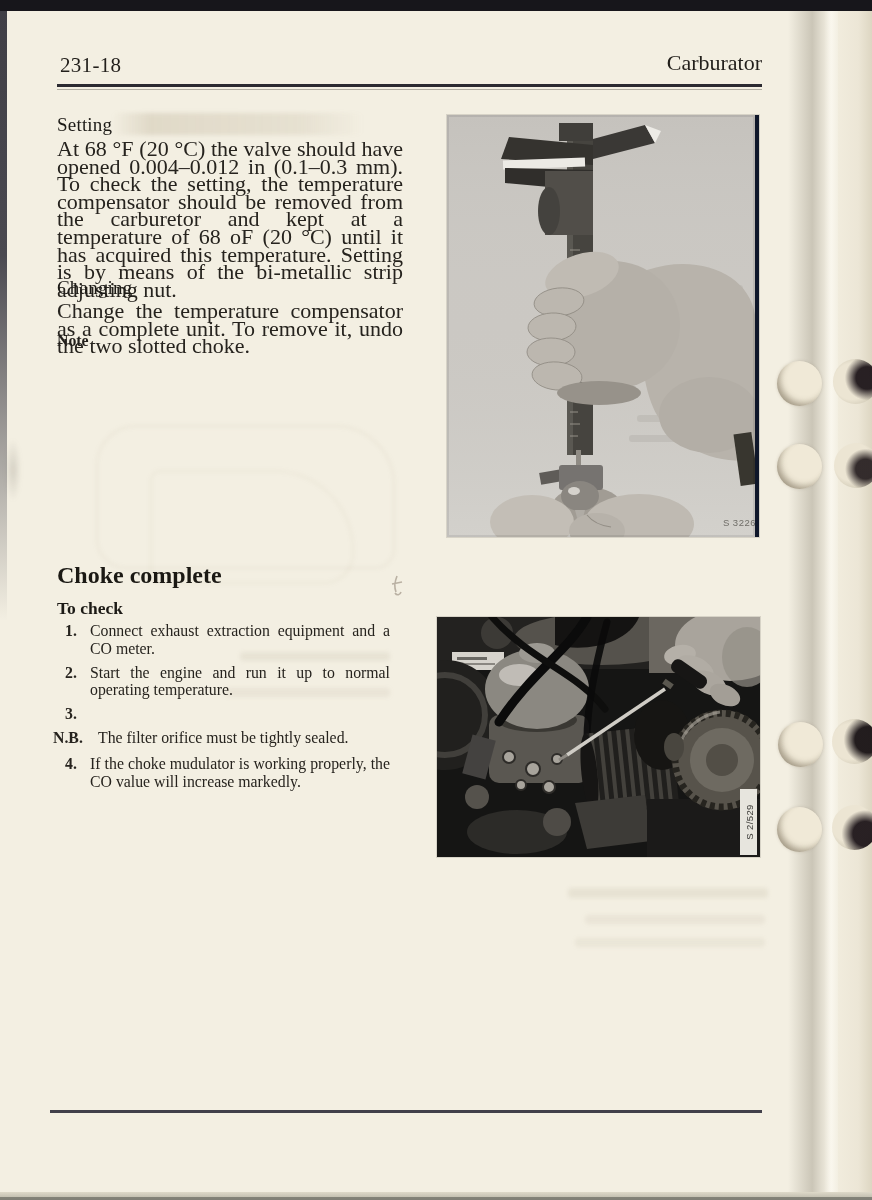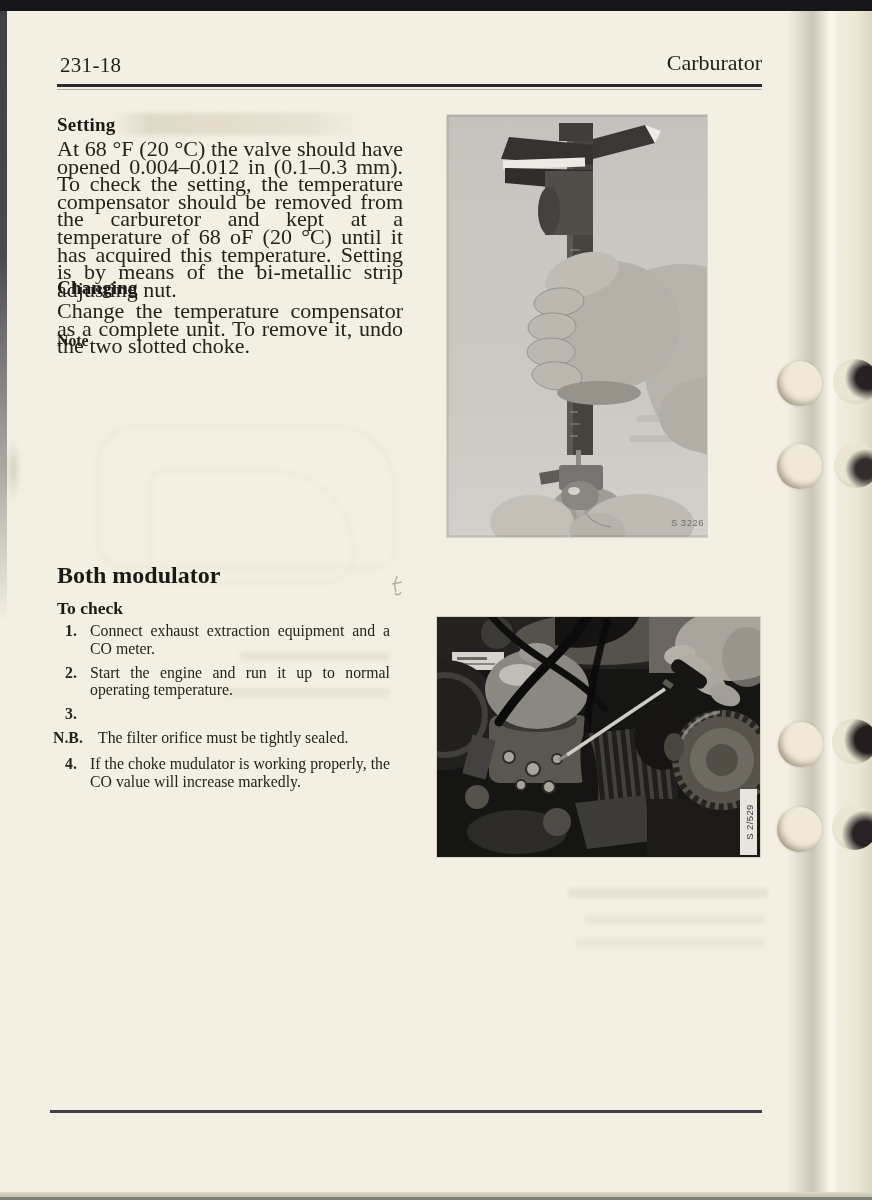--- a/index.html
+++ b/index.html
@@ -32,36 +32,36 @@
   .hole.r2{background:radial-gradient(circle at 70% 58%, rgba(36,28,30,.92) 0 24%, rgba(36,28,30,0) 50%),radial-gradient(circle at 42% 42%, #ece5d3 52%, #cbc4b0 82%, #aaa28d 100%);}
   .hole.r3{background:radial-gradient(circle at 80% 46%, rgba(28,22,24,.97) 0 30%, rgba(28,22,24,0) 56%),radial-gradient(circle at 40% 50%, #ece5d3 50%, #cbc4b0 82%, #aaa28d 100%);}
   .hole.r4{background:radial-gradient(circle at 74% 64%, rgba(30,22,26,.95) 0 28%, rgba(30,22,26,0) 54%),radial-gradient(circle at 42% 40%, #ece5d3 52%, #cbc4b0 82%, #aaa28d 100%);}
   
   .page-number{position:absolute;left:60px;top:53px;font-size:21px;letter-spacing:.3px;text-align:right;}
   .section-title{position:absolute;left:447px;top:50px;width:315px;text-align:right;font-size:22px;}
   .rule-top{position:absolute;left:57px;top:84px;width:705px;height:3px;background:#2b2a31;}
   .rule-top-echo{position:absolute;left:57px;top:89px;width:705px;height:1px;background:#7a7870;opacity:.55;}
   .rule-bottom{position:absolute;left:50px;top:1110px;width:712px;height:3px;background:#41404a;}
   
-  .h2{position:absolute;left:57px;font-size:19px;font-weight:bold;letter-spacing:.2px;color:#1c1a16;}
+  .h2{position:absolute;left:57px;font-size:19px;font-weight:normal;letter-spacing:.2px;color:#1c1a16;}
   .para{position:absolute;left:57px;width:346px;font-size:22px;line-height:17.6px;
     text-align:justify;color:#26231e;}
   .h1{position:absolute;left:57px;font-size:24px;font-weight:bold;color:#1b1914;}
   .h3{position:absolute;left:57px;font-size:17.5px;font-weight:bold;color:#1c1a16;}
   .note-label{position:absolute;left:57px;font-size:15.8px;font-weight:bold;}
   .checklist{position:absolute;left:57px;top:622px;width:340px;font-size:15.8px;line-height:17.6px;color:#26231e;}
   .check-item{display:flex;margin-bottom:6.5px;}
   .check-item .num{width:24px;flex:0 0 24px;font-weight:bold;padding-left:8px;box-sizing:border-box;}
   .check-item .txt{margin-left:9px;width:300px;text-align:justify;}
   .nb-row{display:flex;margin:1px 0 8px -4px;}
   .nb-row .nb-label{font-weight:bold;flex:0 0 42px;}
   .nb-row .nb-txt{margin-left:3px;}
   
   .photo{position:absolute;overflow:hidden;box-shadow:0 0 0 1px rgba(60,55,45,.15);}
-  .photo1{left:447px;top:115px;width:260px;height:422px;background:#0f172a;}
+  .photo1{left:447px;top:115px;width:312px;height:422px;background:#0f172a;}
   .photo2{left:437px;top:617px;width:323px;height:240px;background:#161616;}
   .photo svg{display:block;}
   .photo1-label{position:absolute;right:3px;bottom:9px;font-size:9.5px;color:#6f6d67;
     font-family:"Liberation Sans","DejaVu Sans",sans-serif;letter-spacing:.5px;}
   .photo2-label-strip{position:absolute;right:3px;bottom:2px;width:17px;height:66px;background:#e7e5de;}
   .photo2-label-strip span{position:absolute;left:50%;top:50%;
     transform:translate(-50%,-50%) rotate(-90deg);white-space:nowrap;
     font-size:9.5px;color:#3b3a37;font-family:"Liberation Sans","DejaVu Sans",sans-serif;letter-spacing:.4px;}
   
   .ghost{position:absolute;filter:blur(2px);pointer-events:none;}
@@ -118,21 +118,21 @@
   <div class="rule-top"></div>
   <div class="rule-top-echo"></div>
 
   <div class="h2" style="top:114px;">Setting</div>
   <div class="para" style="top:140px;">At 68 °F (20 °C) the valve should have opened 0.004–0.012 in (0.1–0.3 mm). To check the setting, the temperature compensator should be removed from the carburetor and kept at a temperature of 68 oF (20 °C) until it has acquired this temperature. Setting is by means of the bi-metallic strip adjusting nut.</div>
 
   <div class="h2" style="top:277px;">Changing</div>
   <div class="para" style="top:302px;">Change the temperature compensator as a complete unit. To remove it, undo the two slotted choke.</div>
   <div class="note-label" style="top:332px;">Note</div>
 
-  <div class="h1" style="top:562px;">Both modulator</div>
+  <div class="h1" style="top:562px;">Choke complete</div>
   <div class="h3" style="top:598px;">To check</div>
 
   <div class="checklist">
     <div class="check-item">
       <span class="num">1.</span>
       <span class="txt">Connect exhaust extraction equipment and a CO meter.</span>
     </div>
     <div class="check-item">
       <span class="num">2.</span>
       <span class="txt">Start the engine and run it up to normal operating temperature.</span>

